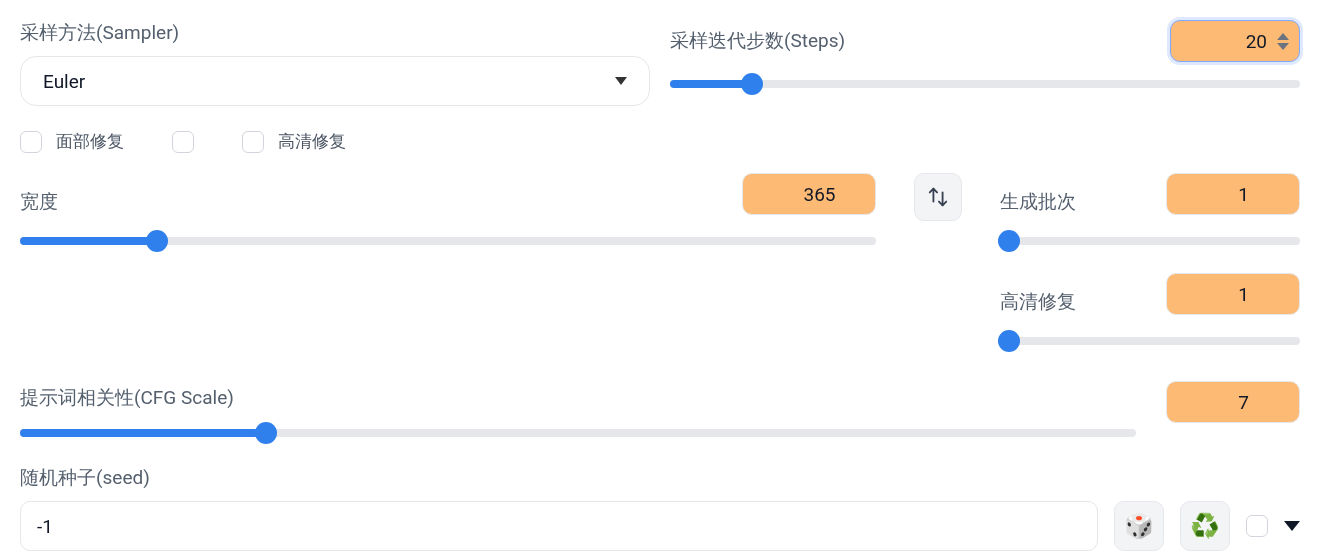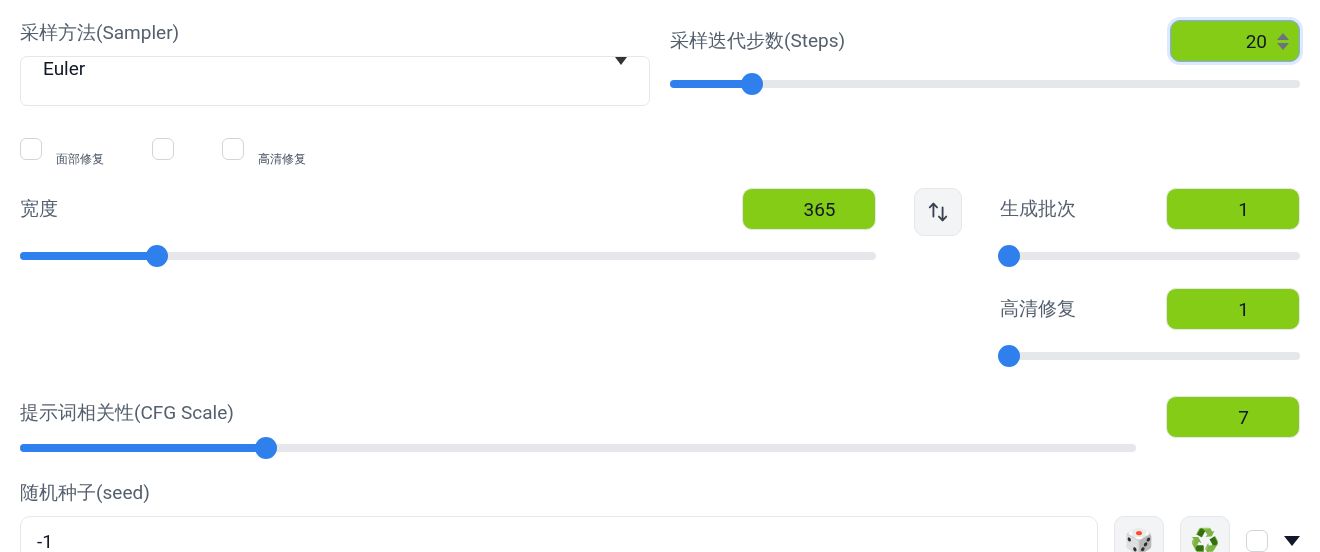--- a/index.html
+++ b/index.html
@@ -22,22 +22,23 @@
   }
   .label {
     color: #55606e;
     font-size: 19px;
     margin-bottom: 10px;
   }
   .select {
     width: 100%;
     height: 50px;
     border: 1px solid #e5e7eb;
-    border-radius: 7px;
-    display: flex;
+    border-radius: 16px;
+    display: flex;
+    align-items: center;
     justify-content: space-between;
     padding: 0 22px;
     font-size: 19px;
     color: #111827;
     cursor: pointer;
   }
   .chev {
     width: 0; height: 0;
     border-left: 6px solid transparent;
     border-right: 6px solid transparent;
@@ -45,21 +46,21 @@
   }
   .numbox {
     height: 42px;
     border: 1px solid #e5e7eb;
     border-radius: 10px;
     display: flex;
     align-items: center;
     justify-content: center;
     font-size: 19px;
     color: #111827;
-    background: #84cc16;
+    background: #fdba74;
   }
   .numbox.focused {
     border: 1px solid #7da9ff;
     box-shadow: 0 0 0 3px rgba(125,169,255,0.25);
     width: 130px;
     padding: 0 10px;
     justify-content: flex-end;
   }
   .stepper {
     display: flex;
@@ -113,36 +114,35 @@
     gap: 14px;
     cursor: pointer;
   }
   .checkbox-item .box {
     width: 22px; height: 22px;
     border: 1px solid #d1d5db;
     border-radius: 6px;
     background: #fff;
   }
   .checkbox-item .txt {
-    font-size: 12px;
+    font-size: 17px;
     color: #4b5563;
-    margin-top: 21px;
   }
   .dim-grid {
     display: grid;
     grid-template-columns: 1fr 64px 300px;
     column-gap: 30px;
     row-gap: 0;
     align-items: start;
     margin-top: 20px;
   }
   .dim-block { }
   .dim-head {
     display: flex;
-    align-items: center;
+    align-items: flex-end;
     justify-content: space-between;
     margin-bottom: 14px;
   }
   .dim-head .label { margin-bottom: 0; }
   .numbox.small { width: 134px; padding-left: 21px; }
   .swap-cell {
     grid-column: 2;
     grid-row: 1 / span 2;
     display: flex;
     align-items: center;

